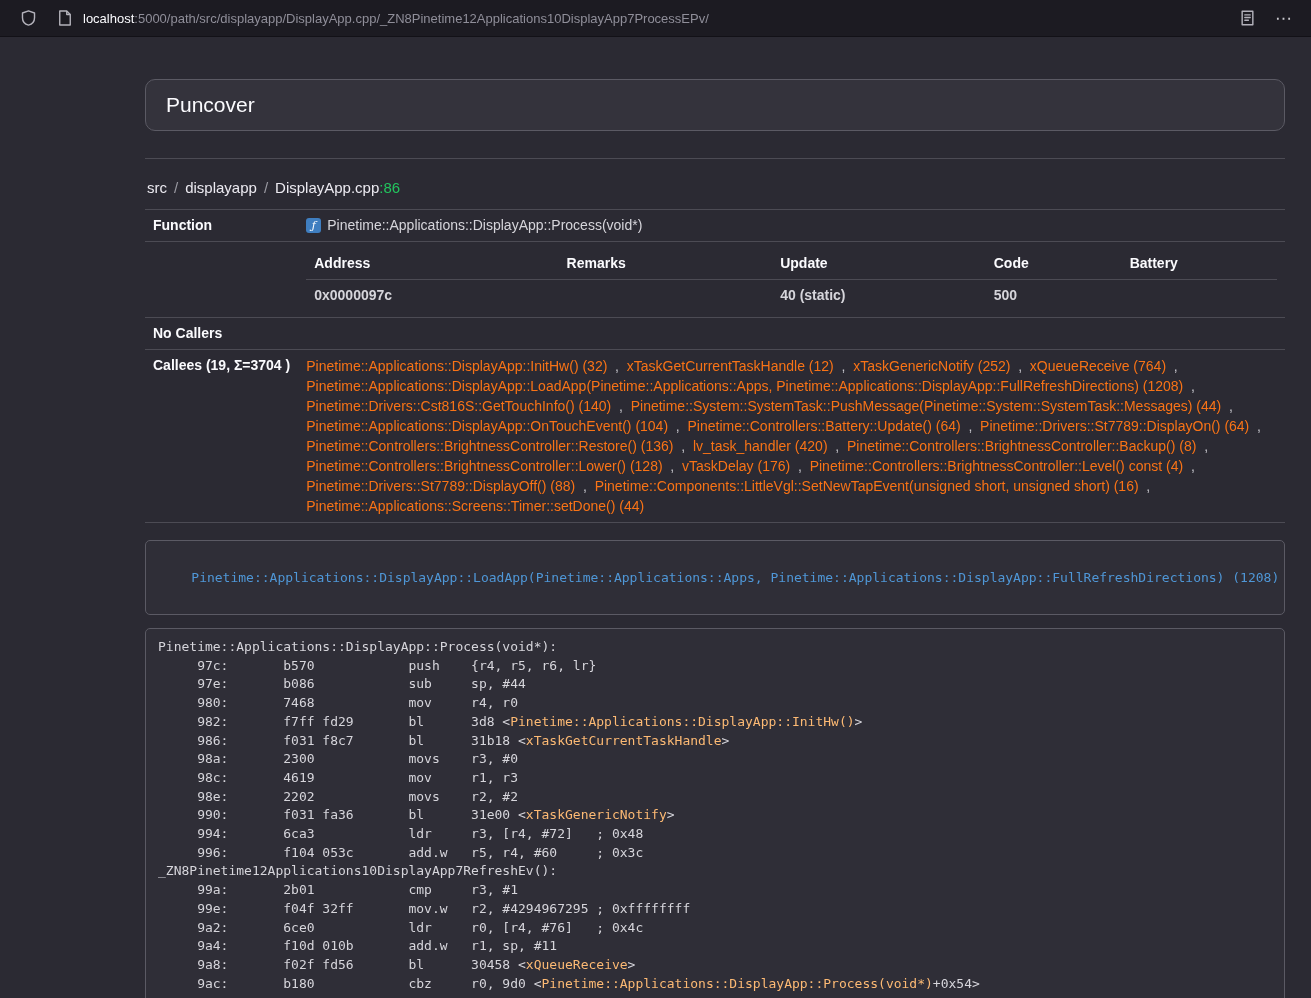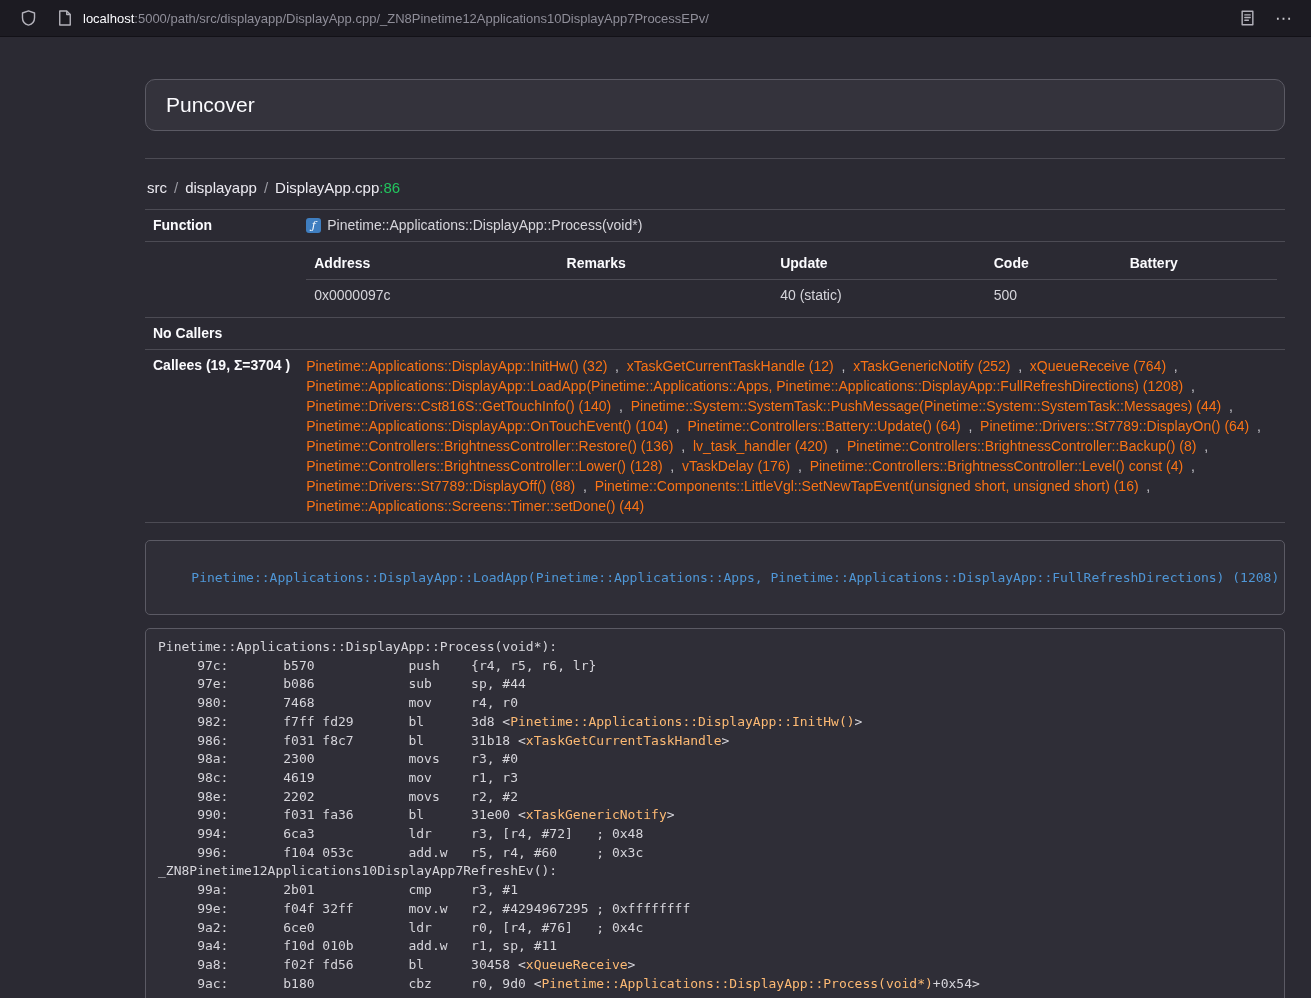--- a/index.html
+++ b/index.html
@@ -36,21 +36,21 @@
                border-bottom:1px solid #4c4b54; }
   table.main > tbody > tr > th,
   table.main > tbody > tr > td { border-top:1px solid #4c4b54; padding:6px 8px;
                text-align:left; vertical-align:top; line-height:19px; }
   th.rowlabel { width:151px; color:#fbfbfe; font-weight:700; white-space:nowrap; }
   td.nested { padding:0; }
 
   table.sub { width:100%; border-collapse:collapse; }
   table.sub th { font-weight:700; color:#fbfbfe; text-align:left; padding:6px 8px;
                  border-bottom:1px solid #4c4b54; line-height:19px; }
-  table.sub td { padding:6px 8px; line-height:19px; }
+  table.sub td { padding:6px 8px; line-height:19px;font-weight:bold; }
   .c-address { width:26%; } .c-remarks { width:22%; } .c-stack { width:22%; }
   .c-code { width:14%; } .c-static { width:16%; }
 
   .func-cell { display:flex; align-items:flex-start; gap:6px; }
   .func-icon { display:inline-block; flex:0 0 auto; width:15px; height:15px; margin-top:2px;
                border-radius:3px; background:#3f7ec0; color:#fff; font-size:11px;
                line-height:15px; text-align:center; font-style:italic;
                font-family:"DejaVu Serif", serif; }
 
   .callees { line-height:20px; }

